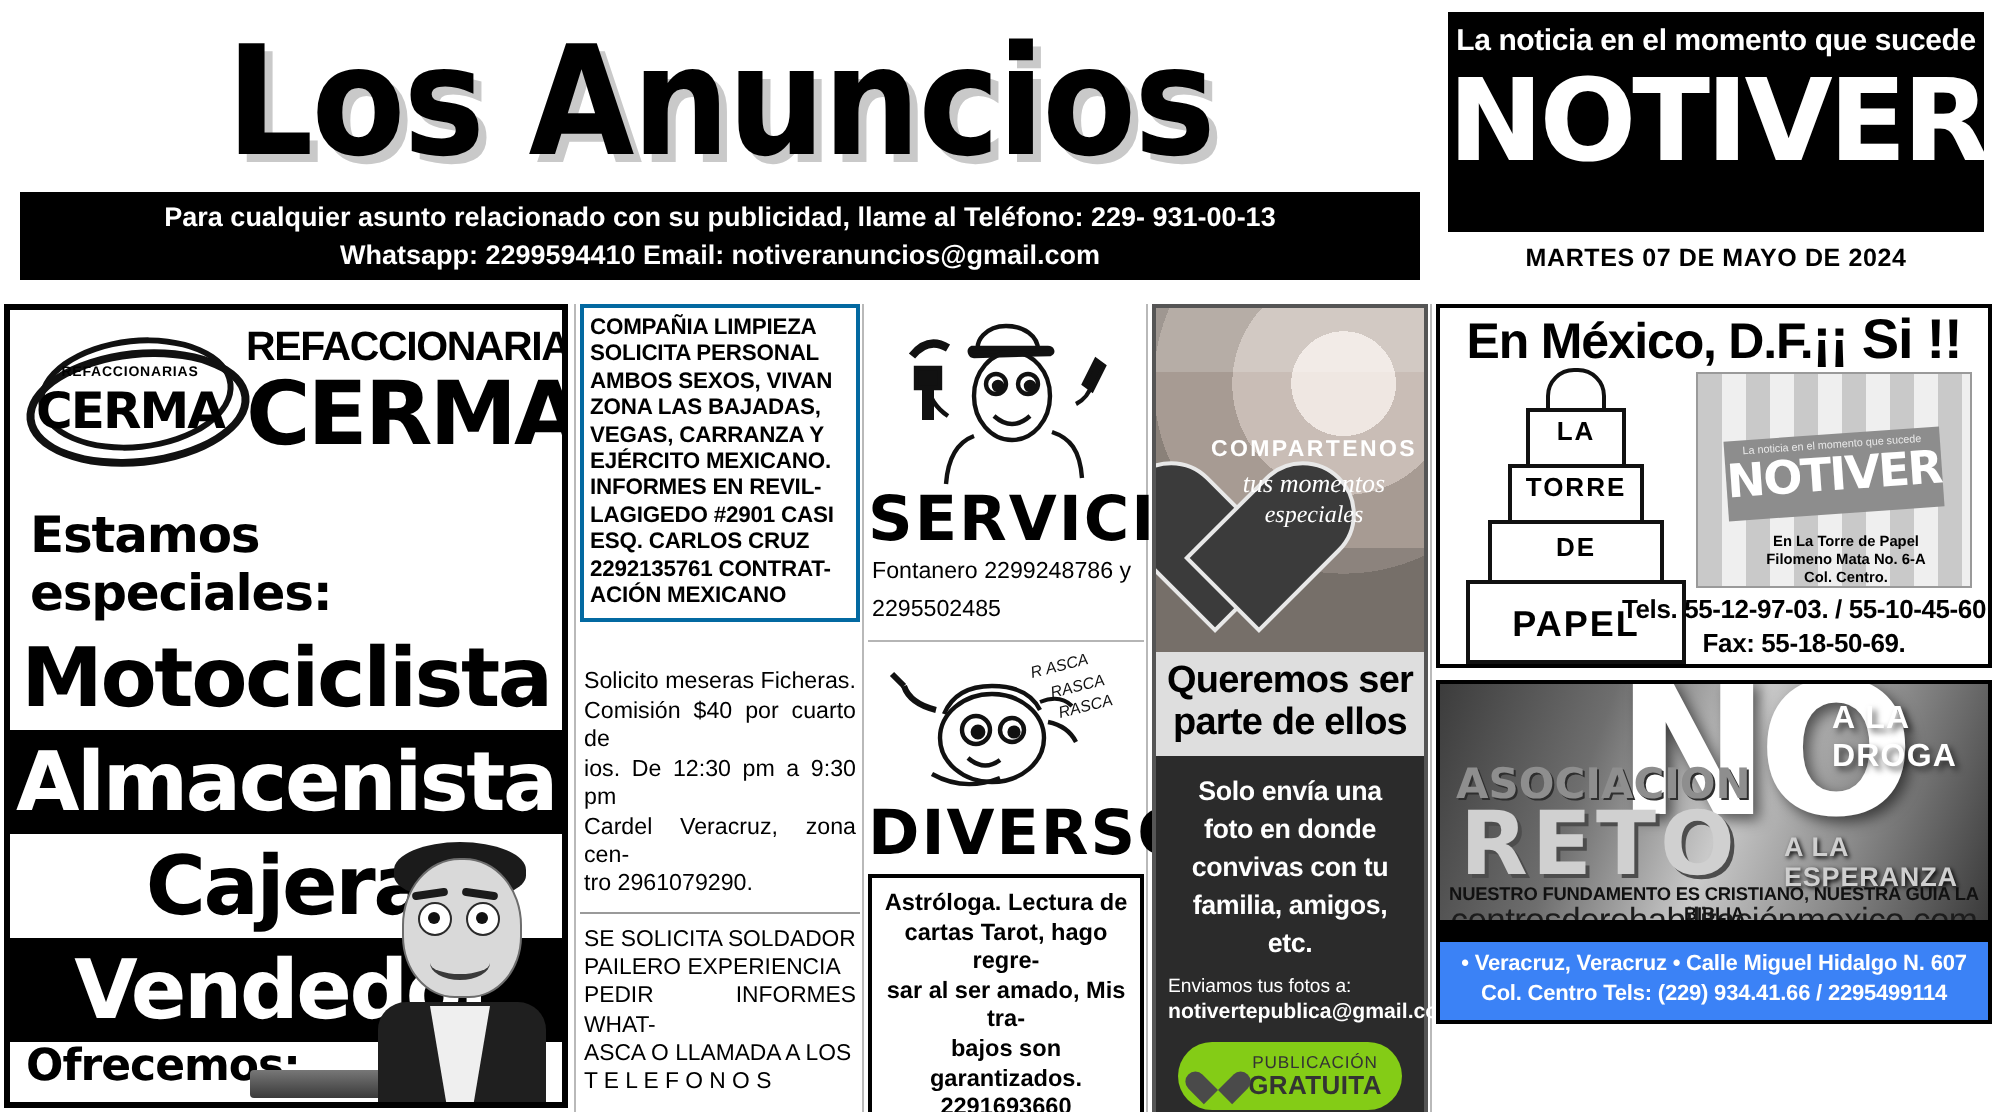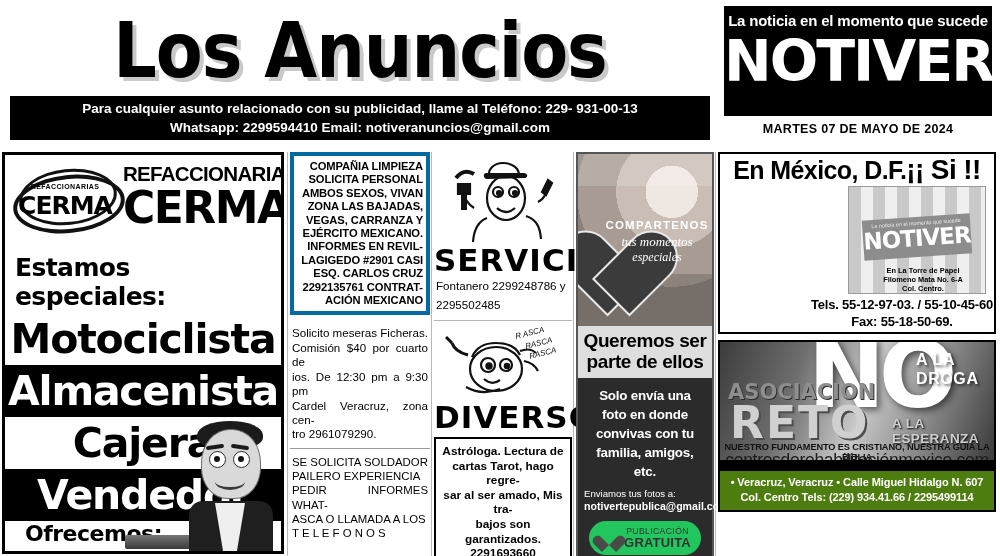--- a/index.html
+++ b/index.html
@@ -95,21 +95,21 @@
   .cerma-hiring{
     font-size:25px;font-weight:bold;padding:2px 0 2px 10px;letter-spacing:-.6px;
     font-family:"DejaVu Sans", sans-serif;
   }
   .job{
     font-size:41px;font-weight:bold;letter-spacing:-1.2px;line-height:52px;
     font-family:"DejaVu Sans", sans-serif;text-align:center;height:52px;
   }
   .job.inv{background:#000;color:#fff;}
   .cerma-offer{
-    font-size:22px;font-weight:bold;padding-left:20px;letter-spacing:-.5px;
+    font-size:22px;font-weight:bold;padding-left:8px;letter-spacing:-.5px;
     font-family:"DejaVu Sans", sans-serif;
   }
   .salesman{
     position:absolute;right:2px;bottom:-6px;width:96px;height:140px;
   }
   .salesman .head{
     position:absolute;left:18px;top:12px;width:58px;height:68px;
     background:#d9d9d9;border-radius:48% 48% 44% 44%;border:1px solid #6d6d6d;
   }
   .salesman .hair{
@@ -144,22 +144,22 @@
     position:absolute;left:32px;top:86px;width:30px;height:50px;background:#efefef;
     clip-path:polygon(0 0,100% 0,72% 100%,28% 100%);
   }
   .keyboard{
     position:absolute;left:120px;bottom:2px;width:86px;height:14px;
     background:linear-gradient(#777,#3a3a3a);border-radius:2px;
   }
 
   
   .ad-box{
-    border:4px solid #0369a1;padding:4px 3px;box-sizing:border-box;margin-bottom:8px;
-    text-align:right;
+    border:2px solid #0369a1;padding:4px 3px;box-sizing:border-box;margin-bottom:20px;
+    text-align:left;
   }
   .ad-box p{margin:0;font-size:11.2px;font-weight:bold;line-height:13.4px;letter-spacing:-.1px;}
   .ad-plain{padding:3px 2px 4px 2px;font-size:11.6px;line-height:14.4px;text-align:justify;}
   .ad-plain p{margin:0;}
   .ad-sep{height:1px;background:#9a9a9a;margin:2px 0 3px 0;}
   .ad-caps{font-size:11.4px;line-height:14.3px;text-align:justify;}
   .ad-caps p{margin:0;}
 
   
   .cat-head{position:relative;text-align:center;}
@@ -202,21 +202,21 @@
   .heart .htxt .t3{font-size:12px;font-style:italic;font-family:"Liberation Serif",serif;line-height:15px;}
   .comp-sub{
     background:#dedede;text-align:center;padding:4px 0 6px 0;
     font-size:19px;font-weight:bold;line-height:21px;letter-spacing:-.4px;
   }
   .comp-dark{background:#2b2b2b;color:#fff;padding:8px 6px 9px 6px;text-align:center;}
   .comp-dark .big{font-size:13.4px;font-weight:bold;line-height:19px;letter-spacing:-.2px;}
   .comp-dark .sm{font-size:9.6px;margin-top:7px;line-height:12px;text-align:left;}
   .comp-dark .mail{font-size:10.6px;font-weight:bold;line-height:13px;text-align:left;}
   .gratis{
-    margin:8px auto 2px auto;width:112px;height:34px;background:#22c55e;border-radius:18px;
+    margin:8px auto 2px auto;width:112px;height:34px;background:#84cc16;border-radius:18px;
     display:flex;align-items:center;justify-content:center;gap:5px;color:#333;
   }
   .gratis .hicon{
     width:20px;height:18px;position:relative;
   }
   .gratis .hicon::before,.gratis .hicon::after{
     content:"";position:absolute;top:0;width:10px;height:16px;background:#4a4a4a;border-radius:10px 10px 0 0;
   }
   .gratis .hicon::before{left:0;transform:rotate(-45deg);transform-origin:100% 100%;}
   .gratis .hicon::after{right:0;transform:rotate(45deg);transform-origin:0 100%;}
@@ -304,21 +304,21 @@
   }
   .reto-found{
     position:absolute;left:0;top:100px;width:274px;text-align:center;
     font-size:9.2px;font-weight:bold;color:#111;letter-spacing:-.1px;
   }
   .reto-url{
     position:absolute;left:0;top:108px;width:274px;text-align:center;
     font-size:17.5px;color:#1c1c1c;letter-spacing:-.3px;
   }
   .reto-foot{
-    position:absolute;left:0;bottom:0;width:274px;background:#4d7c0f;color:#fff;
+    position:absolute;left:0;bottom:0;width:274px;background:#3b82f6;color:#fff;
     text-align:center;padding:4px 0 5px 0;
   }
   .reto-foot div{font-size:11px;font-weight:bold;line-height:15px;letter-spacing:-.1px;}
 </style>
 </head>
 <body>
 
 <div class="page">
 
   <div class="masthead">
@@ -533,20 +533,31 @@
       </div>
     </div>
 
     <div class="col c5">
 
       <div class="torre-ad">
         <div class="torre-title">
           <span>En México, D.F.</span><span class="si">¡¡ Si !!</span>
         </div>
 
+        <div class="tower">
+          <div class="tier" style="top:0;width:30px;height:22px;border-radius:14px 14px 0 0;"></div>
+          <div class="tier" style="top:20px;width:50px;height:30px;"></div>
+          <div class="tier" style="top:48px;width:68px;height:30px;"></div>
+          <div class="tier" style="top:76px;width:88px;height:32px;"></div>
+          <div class="tier" style="top:106px;width:110px;height:42px;"></div>
+          <div class="label" style="top:24px;">LA</div>
+          <div class="label" style="top:52px;">TORRE</div>
+          <div class="label" style="top:82px;">DE</div>
+          <div class="label big" style="top:118px;">PAPEL</div>
+        </div>
 
         <div class="news-collage">
           <div class="notiver-plate">
             <div class="pl-tag">La noticia en el momento que sucede</div>
             <div class="pl-word">NOTIVER</div>
           </div>
         </div>
 
         <div class="torre-addr">
           <div>En La Torre de Papel</div>

